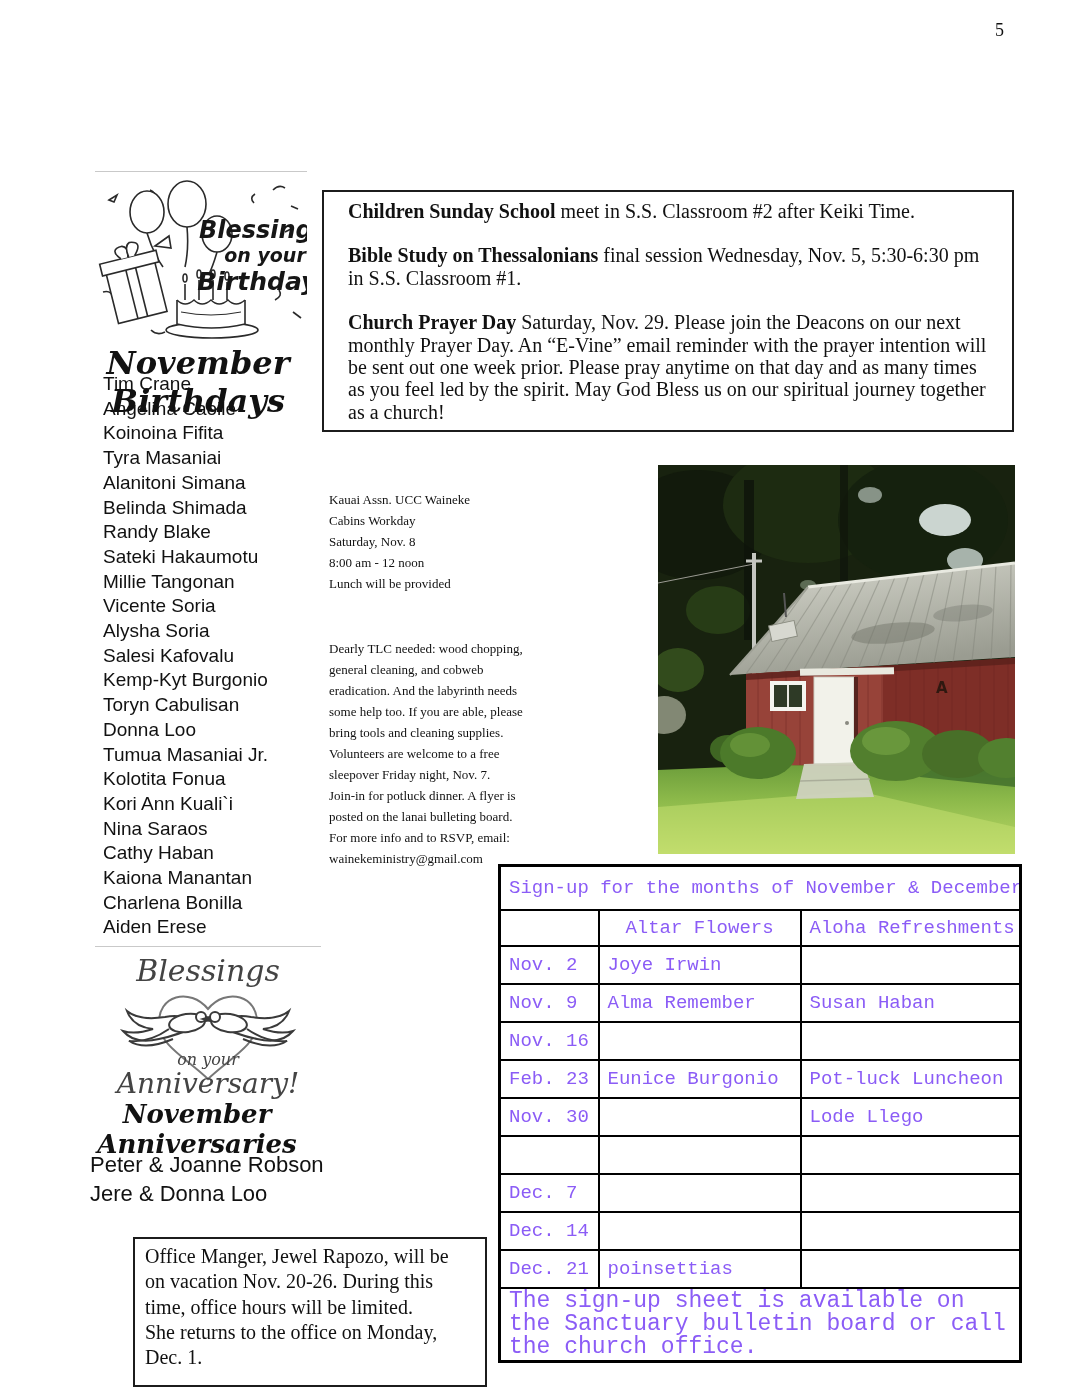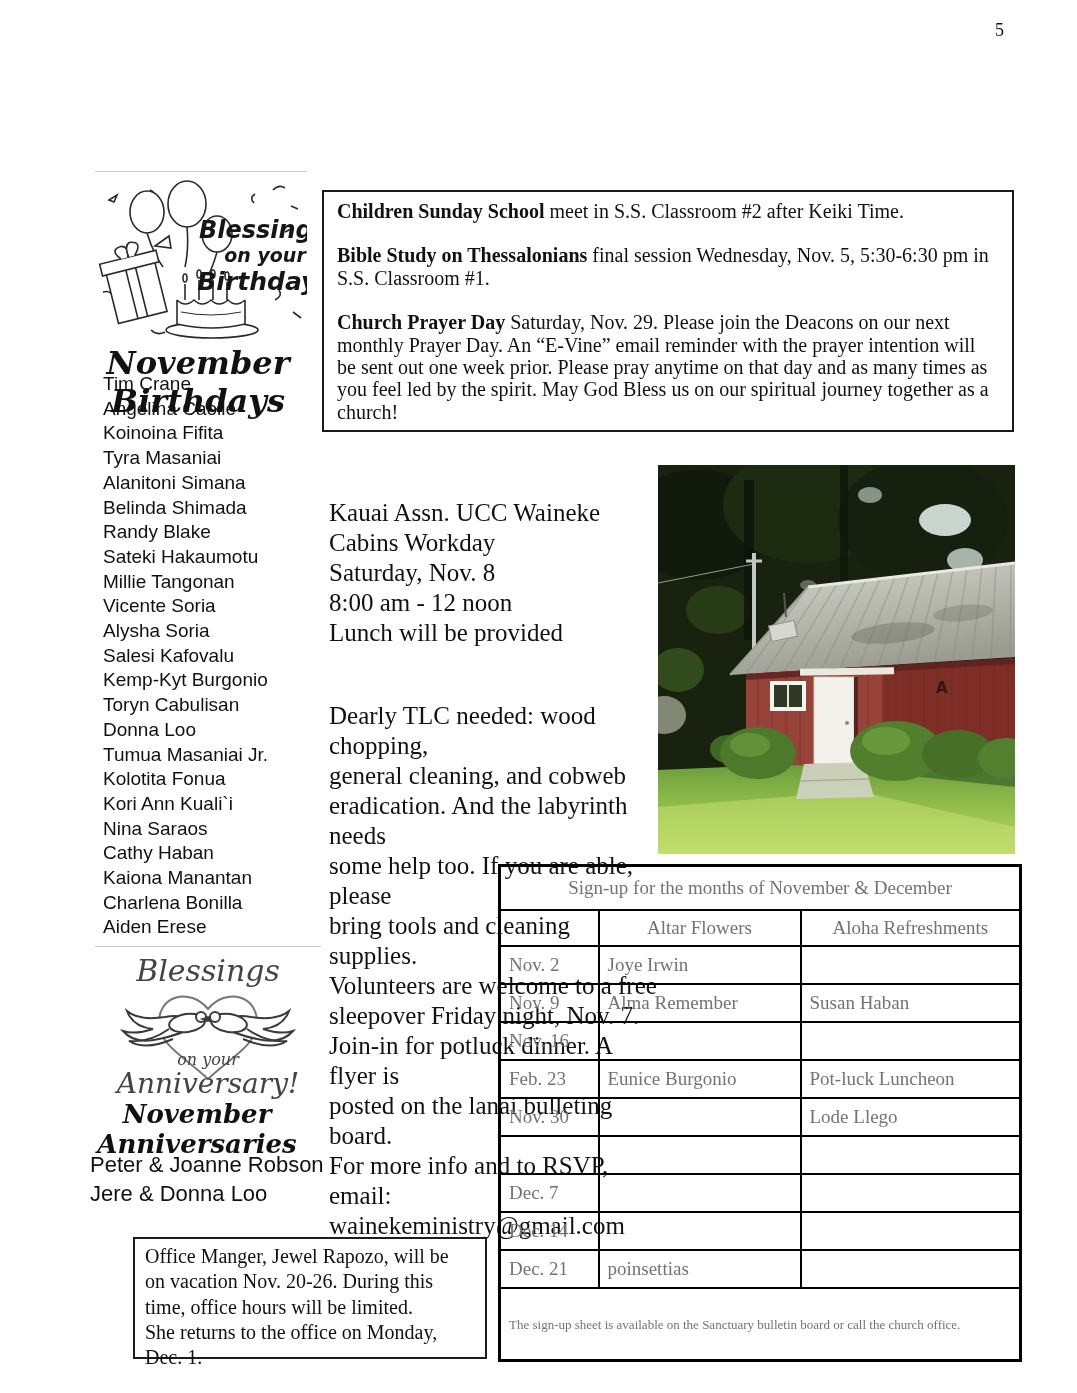--- a/index.html
+++ b/index.html
@@ -21,44 +21,44 @@
   .birthdays-heading{left:86px;top:344px;width:224px;text-align:center;font-size:32px;}
   .birthday-names{left:103px;top:372px;font-family:"Liberation Sans",sans-serif;
     font-size:19px;line-height:24.7px;}
   .anniv-art{left:95px;top:946px;width:226px;height:156px;border-top:1px solid #c9c9c9;}
   .anniv-heading{left:72px;top:1099px;width:250px;text-align:center;font-size:26px;}
   .anniv-names{left:90px;top:1150px;font-family:"Liberation Sans",sans-serif;
     font-size:22px;line-height:29px;}
 
   
   .announce-box{left:322px;top:190px;width:692px;height:242px;border:2px solid #1c1c1c;
-    box-sizing:border-box;padding:8px 13px;font-size:20px;line-height:22.4px;}
+    box-sizing:border-box;padding:8px 24px;font-size:20px;line-height:22.4px;}
   .announce-box p{margin:0 0 22px 0;}
   .announce-box b{font-weight:bold;}
 
   
-  .workday{left:329px;top:468px;width:328px;font-size:25px;line-height:30px;white-space:pre-line;}
+  .workday{left:329px;top:468px;width:328px;font-size:13px;line-height:21px;white-space:pre-line;}
   .workday .body{margin-top:23px;}
 
   
   .photo{left:658px;top:465px;width:357px;height:389px;}
   .photo svg{display:block;}
 
   
   .signup-table{left:498px;top:864px;}
   table.signup{border-collapse:collapse;table-layout:fixed;width:521px;
-    font-family:Liberation Serif, serif;font-size:19px;color:#737373;border-radius:13px;}
+    font-family:Liberation Mono, monospace;font-size:19px;color:#8b5cf6;border-radius:13px;}
   table.signup td{border:2px solid #000;padding:0 8px;overflow:hidden;white-space:nowrap;}
   table.signup td.title{height:42px;text-align:center;font-size:19px;}
   table.signup td.colhead{height:34px;text-align:center;}
   table.signup td.cell{height:36px;text-align:left;}
-  table.signup td.foot{height:54px;white-space:normal;line-height:23px;padding:8px 8px;font-size:13px;}
-
-  
-  .office-box{left:133px;top:1237px;width:354px;height:122px;border:2px solid #1c1c1c;
+  table.signup td.foot{height:54px;white-space:normal;line-height:23px;padding:1px 8px;font-size:23px;}
+
+  
+  .office-box{left:133px;top:1237px;width:354px;height:150px;border:2px solid #1c1c1c;
     box-sizing:border-box;padding:5px 10px;font-size:20px;line-height:25.3px;white-space:pre-line;}
 </style>
 </head>
 <body>
 
 <div class="page">
 
   <div class="abs page-num">5</div>
 
 

